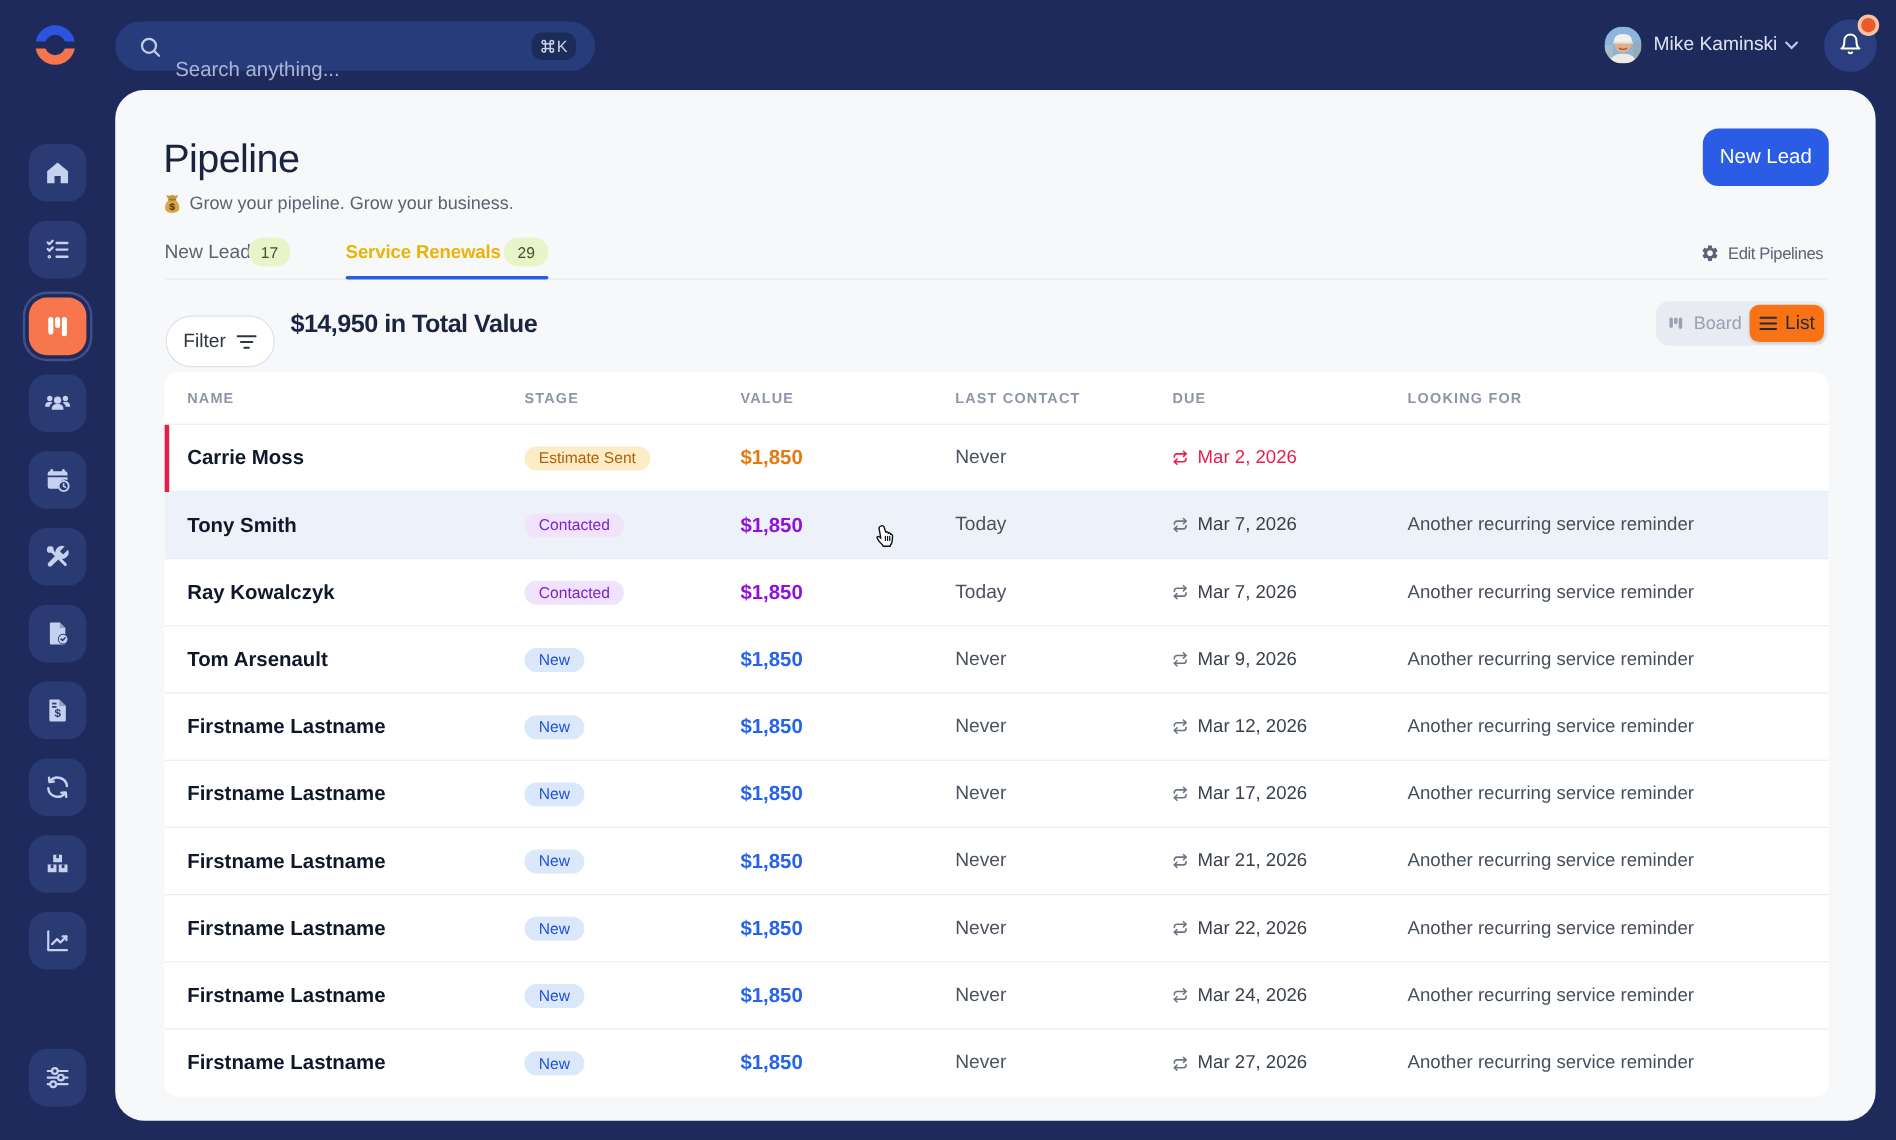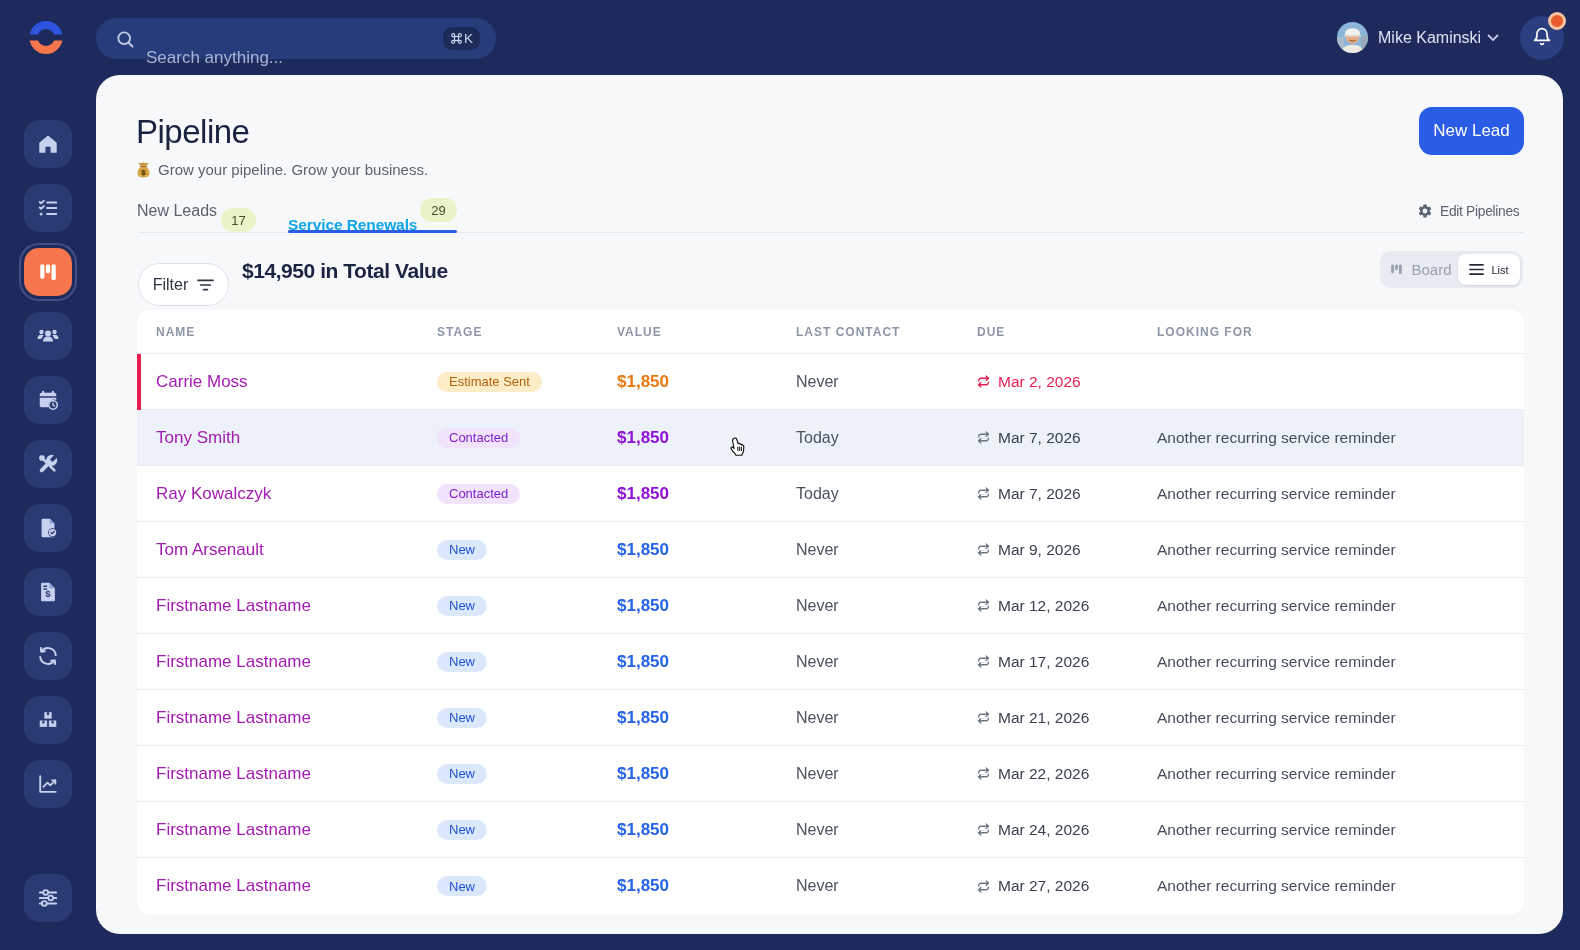--- a/index.html
+++ b/index.html
@@ -21,45 +21,45 @@
 .sbtn.active { background:#f8764d; box-shadow:0 0 0 3px #1e2a5c, 0 0 0 5px #434f8a; }
 
 
 .card { left:96px; top:75px; width:1467px; height:859px; background:#f7f8fa; border-radius:24px; }
 .h1 { left:136px; top:113px; font-size:33px; font-weight:normal; color:#1a2340; letter-spacing:-0.5px; }
 .sub { left:137px; top:161px; font-size:15px; color:#5a6370; display:flex; align-items:center; gap:8px; }
 .newlead { left:1419px; top:107px; width:105px; height:48px; background:#2b5ce5; border-radius:13px; color:#fff; font-size:17px; display:flex; align-items:center; justify-content:center; }
 
 
 .tabnl { left:137px; top:202px; font-size:16px; color:#5a6370; }
-.tabsr { left:288px; top:216px; font-size:15.5px; font-weight:bold; color:#0ea5e9; letter-spacing:-0.1px; }
+.tabsr { left:288px; top:202px; font-size:15.5px; font-weight:bold; color:#eab308; letter-spacing:-0.1px; }
 .pill-count { position:absolute; height:24px; background:#e7f5c8; color:#44502a; font-size:13px; border-radius:12px; display:flex; align-items:center; justify-content:center; top:198px; }
 .tabline { left:138px; top:232px; width:1386px; height:1px; background:#e5e9ef; }
 .tabactive { left:288px; top:230px; width:169px; height:3px; background:#2b5ce5; border-radius:2px; }
 .editp { left:1417px; top:203px; display:flex; align-items:center; gap:7px; color:#5b6472; font-size:13.8px; letter-spacing:-0.3px; white-space:nowrap; }
 
 
 .filterbtn { left:138px; top:251px; width:91px; height:43px; background:#fff; border:1px solid #dde2ea; border-radius:22px; display:flex; align-items:center; justify-content:center; gap:9px; font-size:16px; color:#2d3542;margin-top:12px; }
 .total { left:242px; top:259px; font-size:21px; letter-spacing:-0.45px; font-weight:bold; color:#1b2441; }
 .toggle { left:1380px; top:251px; width:143px; height:37px; background:#e8ebf1; border-radius:11px; display:flex; align-items:center; padding:3px; }
 .tog-board { flex:1; display:flex; align-items:center; justify-content:center; gap:7px; color:#98a1b0; font-size:15px; }
-.tog-list { width:62px; height:31px; background:#ffffff; border-radius:8px; display:flex; align-items:center; justify-content:center; gap:7px; color:#242c3a; font-size:11px; box-shadow:0 1px 2px rgba(20,30,60,.12); }
+.tog-list { width:62px; height:31px; background:#f97316; border-radius:8px; display:flex; align-items:center; justify-content:center; gap:7px; color:#242c3a; font-size:16px; box-shadow:0 1px 2px rgba(20,30,60,.12); }
 
 
 .tablewrap { left:137px; top:310px; width:1387px; height:604px; background:#fff; border-radius:12px; overflow:hidden; }
 .thead { height:44px; display:flex; align-items:center; border-bottom:1px solid #e9edf2; color:#8c96a8; font-size:12px; font-weight:bold; letter-spacing:1px; }
 .row { height:56px; display:flex; align-items:center; border-bottom:1px solid #e9edf2; position:relative; }
 .row:last-child { border-bottom:none; }
 .row.hl { background:#edf1f9; }
 .redbar { position:absolute; left:0; top:0; width:4px; height:56px; background:#e61e4e; }
-.c-name { width:300px; padding-left:19px; font-size:17px; font-weight:normal; color:#a21caf; }
+.c-name { width:300px; padding-left:19px; font-size:17px; font-weight:bold; color:#0f172a; }
 .c-stage { width:180px; }
 .c-value { width:179px; font-size:17px; font-weight:bold; }
 .c-last { width:181px; font-size:16px; color:#4a5260; }
-.c-due { width:180px; display:flex; align-items:center; gap:8px; font-size:15.5px; color:#39414f; }
+.c-due { width:196px; display:flex; align-items:center; gap:8px; font-size:15.5px; color:#39414f; }
 .c-look { flex:1; font-size:15.5px; color:#454e5e; }
 .thead .c-name, .thead .c-stage, .thead .c-value, .thead .c-last, .thead .c-due, .thead .c-look { font-size:12px; font-weight:bold; color:#8c96a8; }
 .tag { display:inline-flex; align-items:center; height:20px; border-radius:12px; padding:0 12px; font-size:13px; }
 .tag.est { background:#fcedc6; color:#b2600e; }
 .tag.con { background:#f0e3fb; color:#7e22ce; }
 .tag.new { background:#dbe8fb; color:#2050d8; }
 .v-or { color:#e8790f; } .v-pu { color:#9012d8; } .v-bl { color:#2563e8; }
 .due-red { color:#e61e4e !important; }
 </style>
 </head>
@@ -241,21 +241,21 @@
       <path d="M4 4 Q0.5 7.5 0.5 11.2 Q0.5 15.5 6.5 15.5 Q12.5 15.5 12.5 11.2 Q12.5 7.5 9 4 Z" fill="#d8a847"></path>
       <path d="M3.6 3.4 L9.4 3.4 L10 4.8 Q6.5 5.6 3 4.8 Z" fill="#a5762a"></path>
       <circle cx="6.5" cy="10.6" r="3.1" fill="#c9952f"></circle>
       <text x="6.5" y="13.4" text-anchor="middle" font-size="8" font-weight="bold" fill="#54380c" font-family="Liberation Sans">$</text>
     </svg>
   <span>Grow your pipeline. Grow your business.</span>
 </div>
 <div class="abs newlead">New Lead</div>
 
 <div class="abs tabnl">New Leads</div>
-<div class="pill-count" style="left:221px; width:35px;margin-top:10px;">17</div>
+<div class="pill-count" style="left:207px; width:35px;">17</div>
 <div class="abs tabsr">Service Renewals</div>
 <div class="pill-count" style="left:420px; width:37px;">29</div>
 <div class="abs tabline"></div>
 <div class="abs tabactive"></div>
 <div class="abs editp">
   <svg width="16" height="16" viewBox="0 0 24 24" fill="#5b6472">
       <path d="M19.14,12.94c0.04-0.3,0.06-0.61,0.06-0.94c0-0.32-0.02-0.64-0.07-0.94l2.03-1.58c0.18-0.14,0.23-0.41,0.12-0.61 l-1.92-3.32c-0.12-0.22-0.37-0.29-0.59-0.22l-2.39,0.96c-0.5-0.38-1.03-0.7-1.62-0.94L14.4,2.81c-0.04-0.24-0.24-0.41-0.48-0.41 h-3.84c-0.24,0-0.43,0.17-0.47,0.41L9.25,5.35C8.66,5.59,8.12,5.92,7.63,6.29L5.24,5.33c-0.22-0.08-0.47,0-0.59,0.22L2.74,8.87 C2.62,9.08,2.66,9.34,2.86,9.48l2.03,1.58C4.84,11.36,4.8,11.69,4.8,12s0.02,0.64,0.07,0.94l-2.03,1.58 c-0.18,0.14-0.23,0.41-0.12,0.61l1.92,3.32c0.12,0.22,0.37,0.29,0.59,0.22l2.39-0.96c0.5,0.38,1.03,0.7,1.62,0.94l0.36,2.54 c0.05,0.24,0.24,0.41,0.48,0.41h3.84c0.24,0,0.44-0.17,0.47-0.41l0.36-2.54c0.59-0.24,1.13-0.56,1.62-0.94l2.39,0.96 c0.22,0.08,0.47,0,0.59-0.22l1.92-3.32c0.12-0.22,0.07-0.47-0.12-0.61L19.14,12.94z M12,15.6c-1.98,0-3.6-1.62-3.6-3.6 s1.62-3.6,3.6-3.6s3.6,1.62,3.6,3.6S13.98,15.6,12,15.6z"></path>
     </svg>
   <span>Edit Pipelines</span>
 </div>

